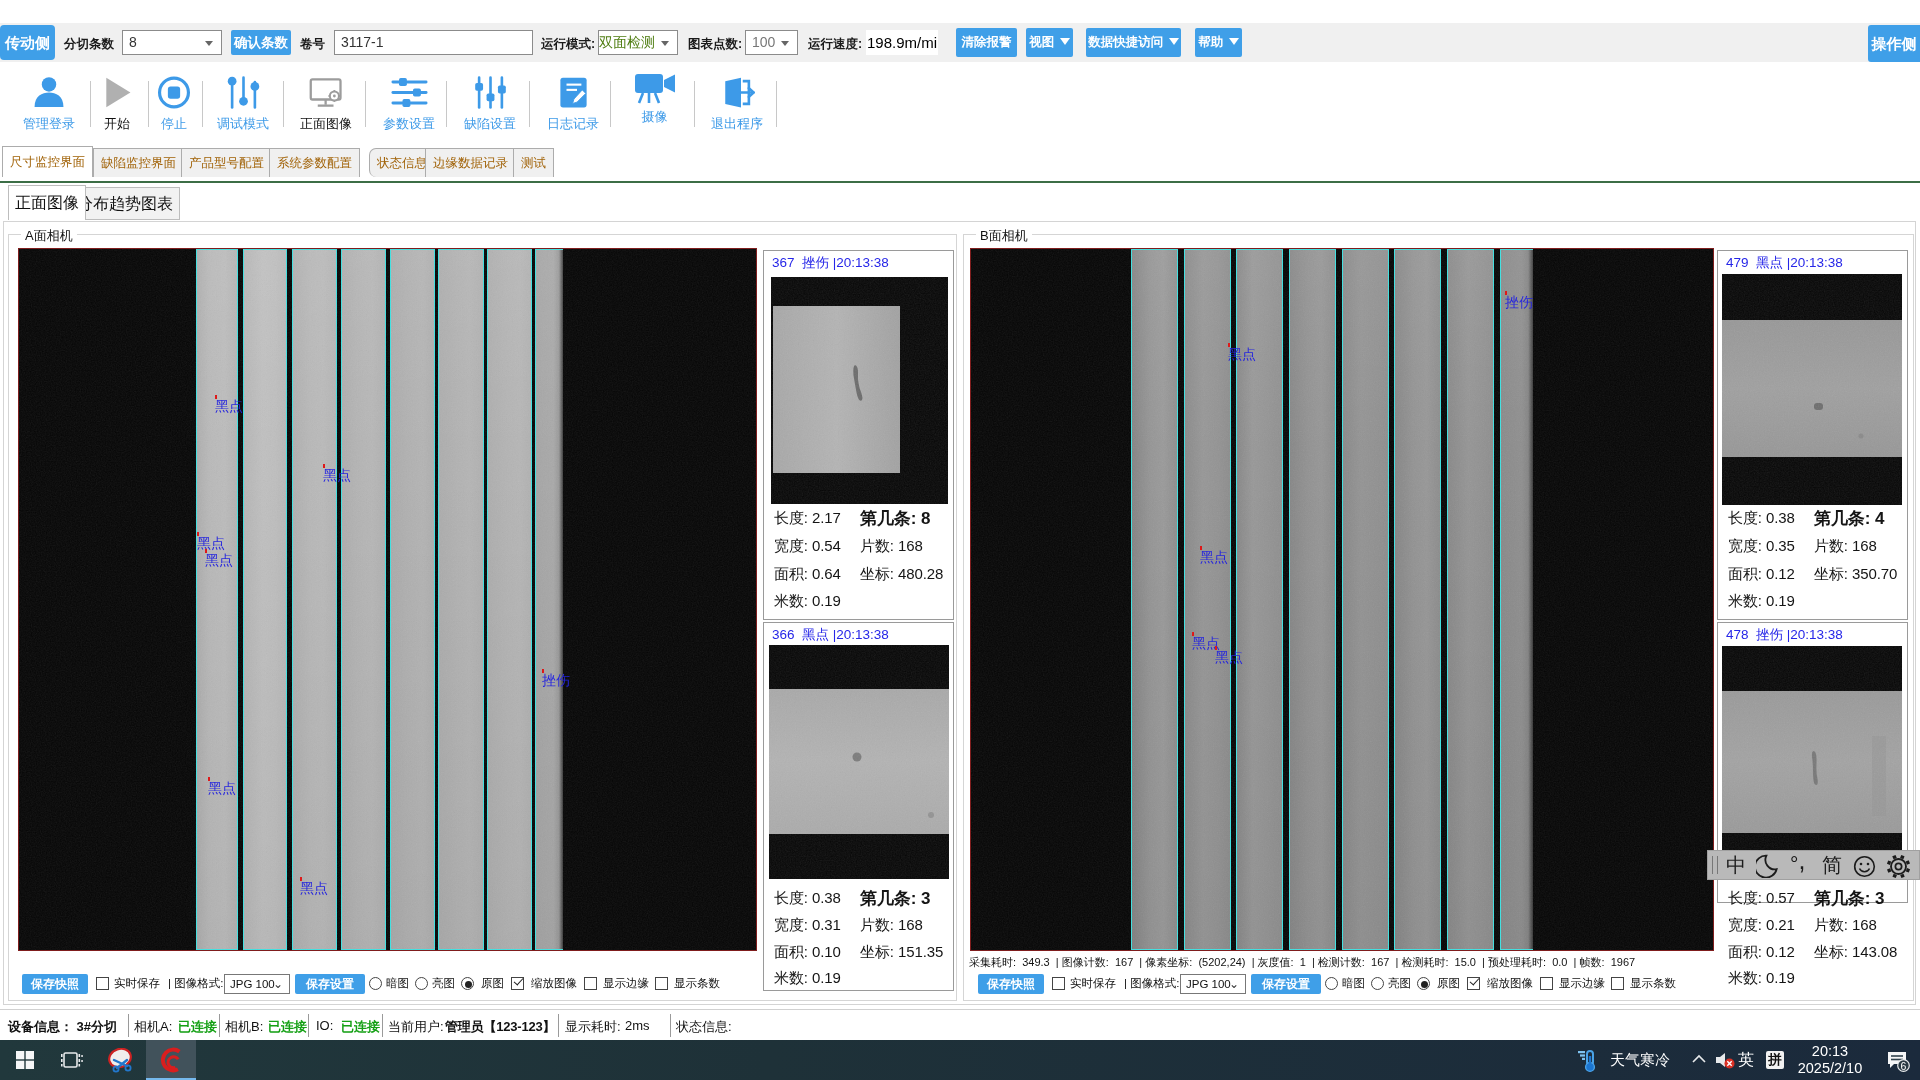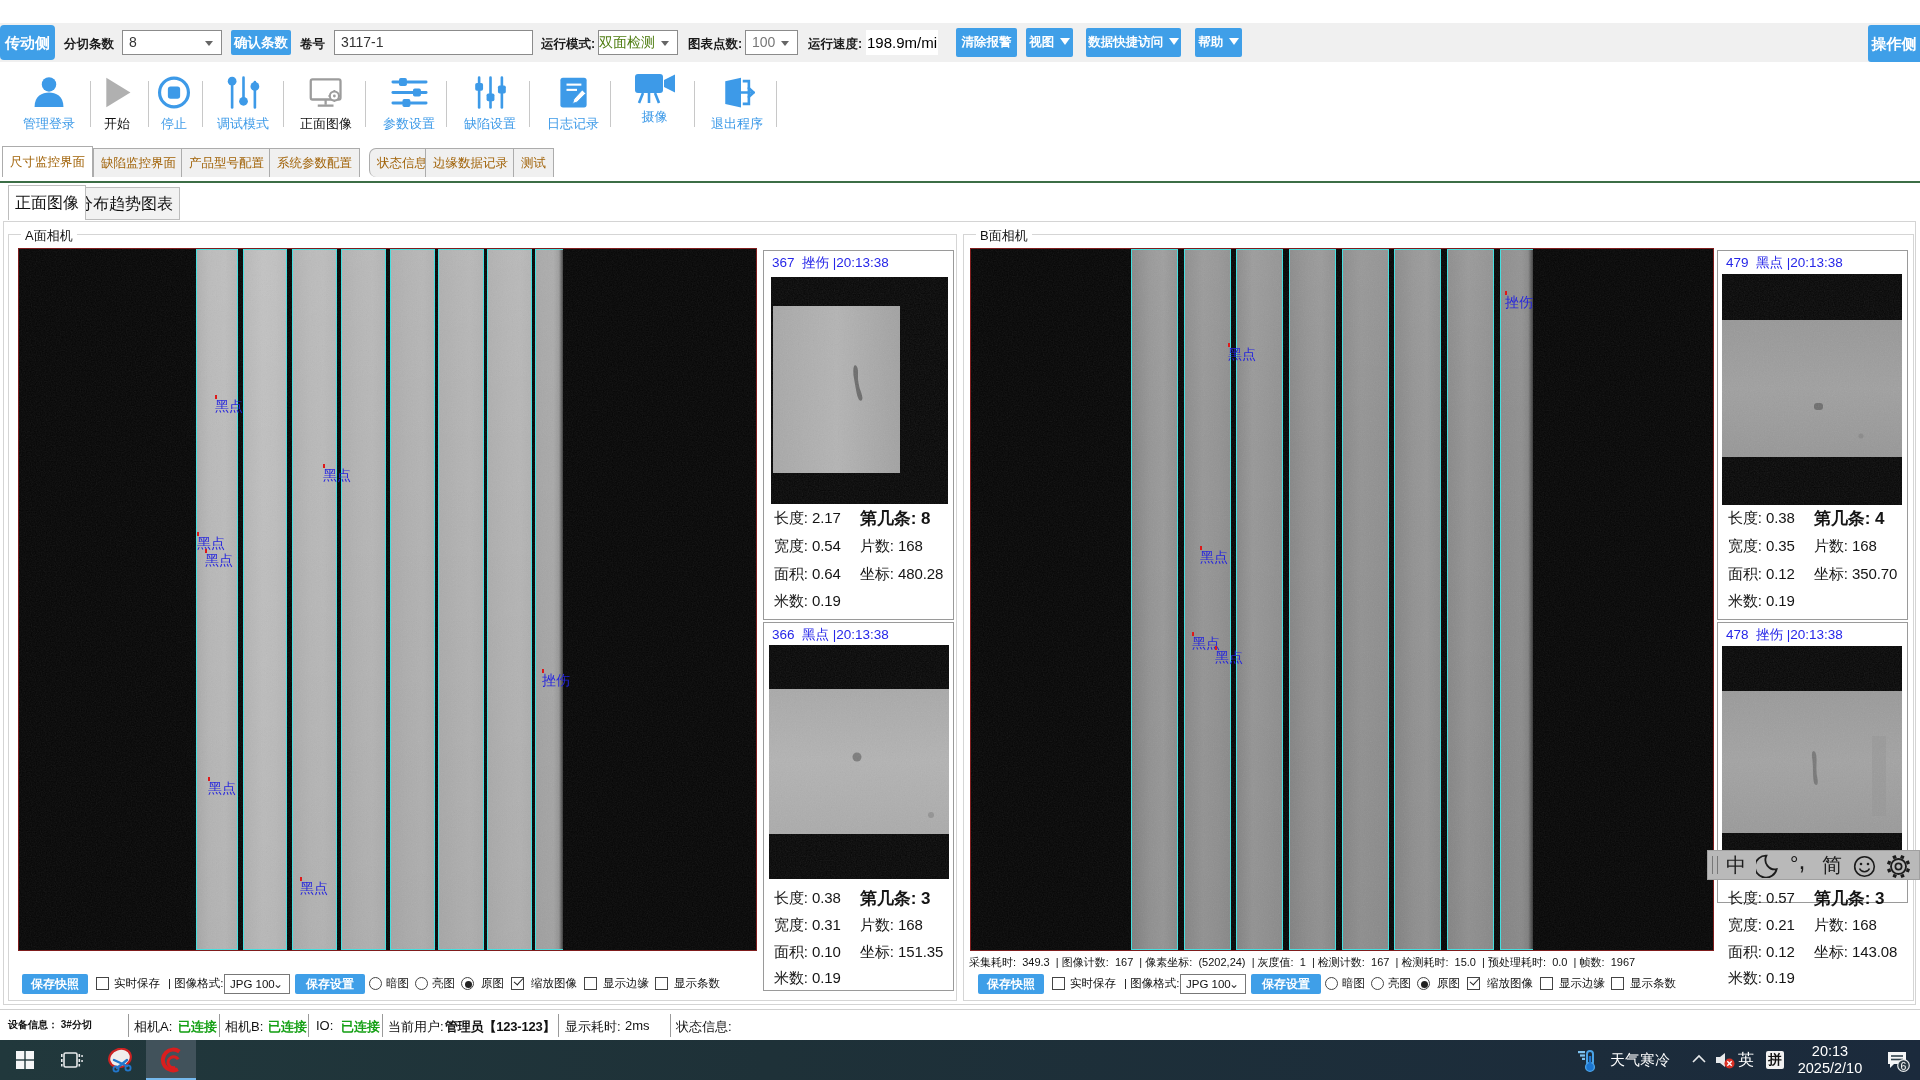--- a/index.html
+++ b/index.html
@@ -452,21 +452,21 @@
           <span style="position:absolute;left:509px;top:3px;">缩放图像</span>
           <span class="cb" style="position:absolute;left:562px;top:4px;"></span>
           <span style="position:absolute;left:581px;top:3px;">显示边缘</span>
           <span class="cb" style="position:absolute;left:633px;top:4px;"></span>
           <span style="position:absolute;left:652px;top:3px;">显示条数</span>
         </div>
     </div>
   </div>
 
   <div id="statusbar">
-    <span class="abs" style="left:8px;top:8px;font-weight:bold;font-size:10px;">设备信息：&nbsp;3#分切</span>
+    <span class="abs" style="left:8px;top:8px;font-weight:bold;font-size:13px;">设备信息：&nbsp;3#分切</span>
     <div class="sbsep" style="left:128px;"></div>
     <span class="abs" style="left:134px;top:8px;">相机A:</span>
       <span class="abs green" style="left:178px;top:8px;">已连接</span>
     <div class="sbsep" style="left:219px;"></div>
     <span class="abs" style="left:225px;top:8px;">相机B:</span>
       <span class="abs green" style="left:268px;top:8px;">已连接</span>
     <div class="sbsep" style="left:308px;"></div>
     <span class="abs" style="left:316px;top:8px;">IO:</span>
       <span class="abs green" style="left:341px;top:8px;">已连接</span>
     <div class="sbsep" style="left:382px;"></div>

